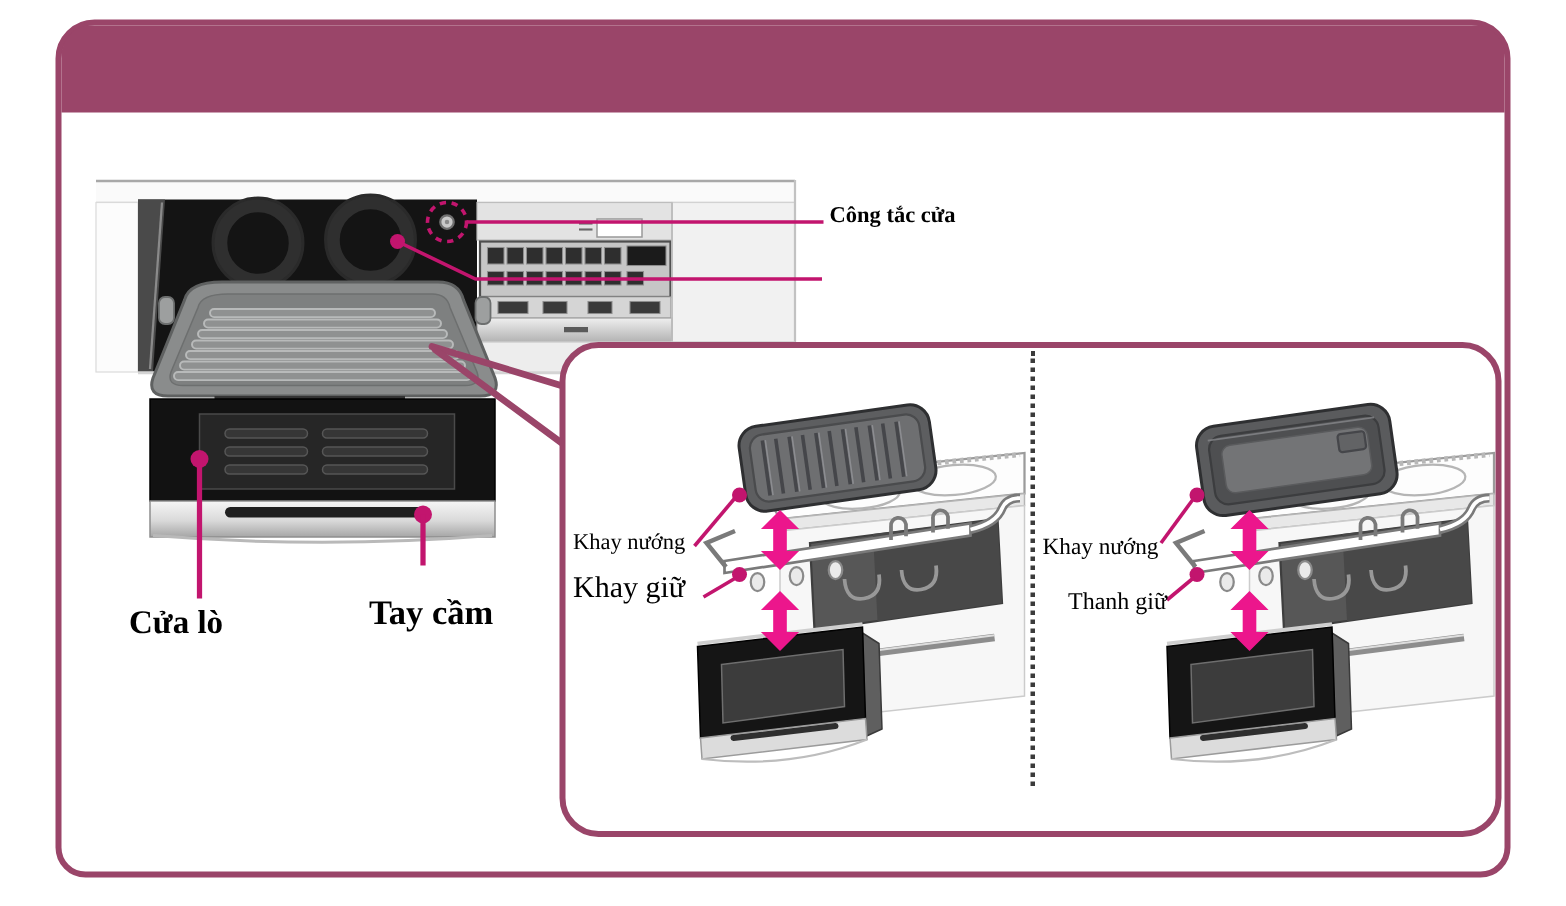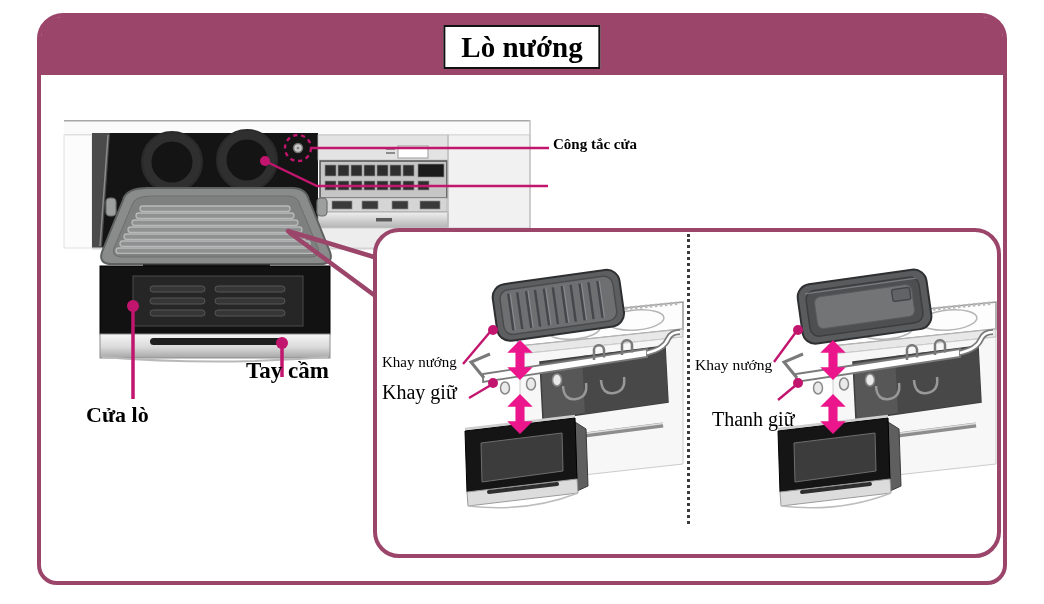--- a/index.html
+++ b/index.html
@@ -16,34 +16,34 @@
          border:4px solid var(--maroon);border-radius:26px 26px 20px 20px;background:#fff;}
   .frame-header{height:58px;background:var(--maroon);border-radius:20px 20px 0 0;}
   .title-box{position:absolute;left:50%;top:8px;transform:translateX(-50%);
              background:#fff;border:2px solid #111;padding:2px 16px;
              font-size:29px;font-weight:bold;white-space:nowrap;line-height:1.25;}
   
   .lbl{position:absolute;font-weight:bold;white-space:nowrap;}
   .lbl-switch{left:553px;top:136px;font-size:15px;}
   .lbl-heater{left:552px;top:174px;font-size:19px;}
   .lbl-door{left:86px;top:402px;font-size:22px;}
-  .lbl-handle{left:246px;top:358px;font-size:23px;}
+  .lbl-handle{left:246px;top:396px;font-size:23px;}
   
   .panel{position:absolute;left:373px;top:228px;width:628px;height:330px;box-sizing:border-box;
          border:4px solid var(--maroon);border-radius:26px;background:#fff;}
   .panel .divider{position:absolute;left:310px;top:2px;height:290px;width:0;
                   border-left:3px dotted #3b3b3b;}
   .sub-title{position:absolute;font-weight:bold;font-size:18px;line-height:1.15;}
   .sub-title.left{left:18px;top:6px;white-space:nowrap;}
   .sub-title.right{left:325px;top:4px;width:168px;}
   .sm-lbl{position:absolute;white-space:nowrap;font-weight:normal;}
   .sm-khay-nuong-l{left:5px;top:122px;font-size:15px;}
   .sm-khay-giu{left:5px;top:149px;font-size:20px;}
   .sm-khay-nuong-r{left:318px;top:124px;font-size:15.5px;}
-  .sm-thanh-giu{left:335px;top:176px;font-size:20px;}
+  .sm-thanh-giu{left:335px;top:161px;font-size:16px;}
   .subsvg{position:absolute;top:0;}
   svg{display:block;}
   
   .cl-line{stroke:var(--magenta);stroke-width:2.4px;fill:none;}
   .cl-dot{fill:var(--magenta);}
   .wedge{stroke:var(--maroon);stroke-width:4.5px;fill:none;stroke-linecap:round;}
   .dash-circle{stroke:var(--magenta);stroke-width:2.4px;fill:none;stroke-dasharray:4.2 3.8;}
   .pink-arrow{fill:var(--pink);}
 </style>
 </head>
@@ -133,21 +133,20 @@
       </symbol>
 
       <symbol id="dbl-arrow" viewBox="0 0 30 44">
         <polygon class="pink-arrow" points="15,0 29,14 20,14 20,30 29,30 15,44 1,30 10,30 10,14 1,14"></polygon>
       </symbol>
     </defs>
   </svg>
 
   <div class="frame">
     <div class="frame-header"></div>
-    <div class="title-box">Lò nướng</div>
   </div>
 
   <svg style="position:absolute;left:0;top:0;" width="1044" height="604" viewBox="0 0 1044 604">
 
     <g>
       <rect x="64" y="120" width="466" height="15" fill="#fafafa"></rect>
       <line x1="64" y1="120.7" x2="530" y2="120.7" stroke="#a8a8a8" stroke-width="1.6"></line>
       <line x1="64" y1="135" x2="530" y2="135" stroke="#cfcfcf" stroke-width="1"></line>
     </g>
 

